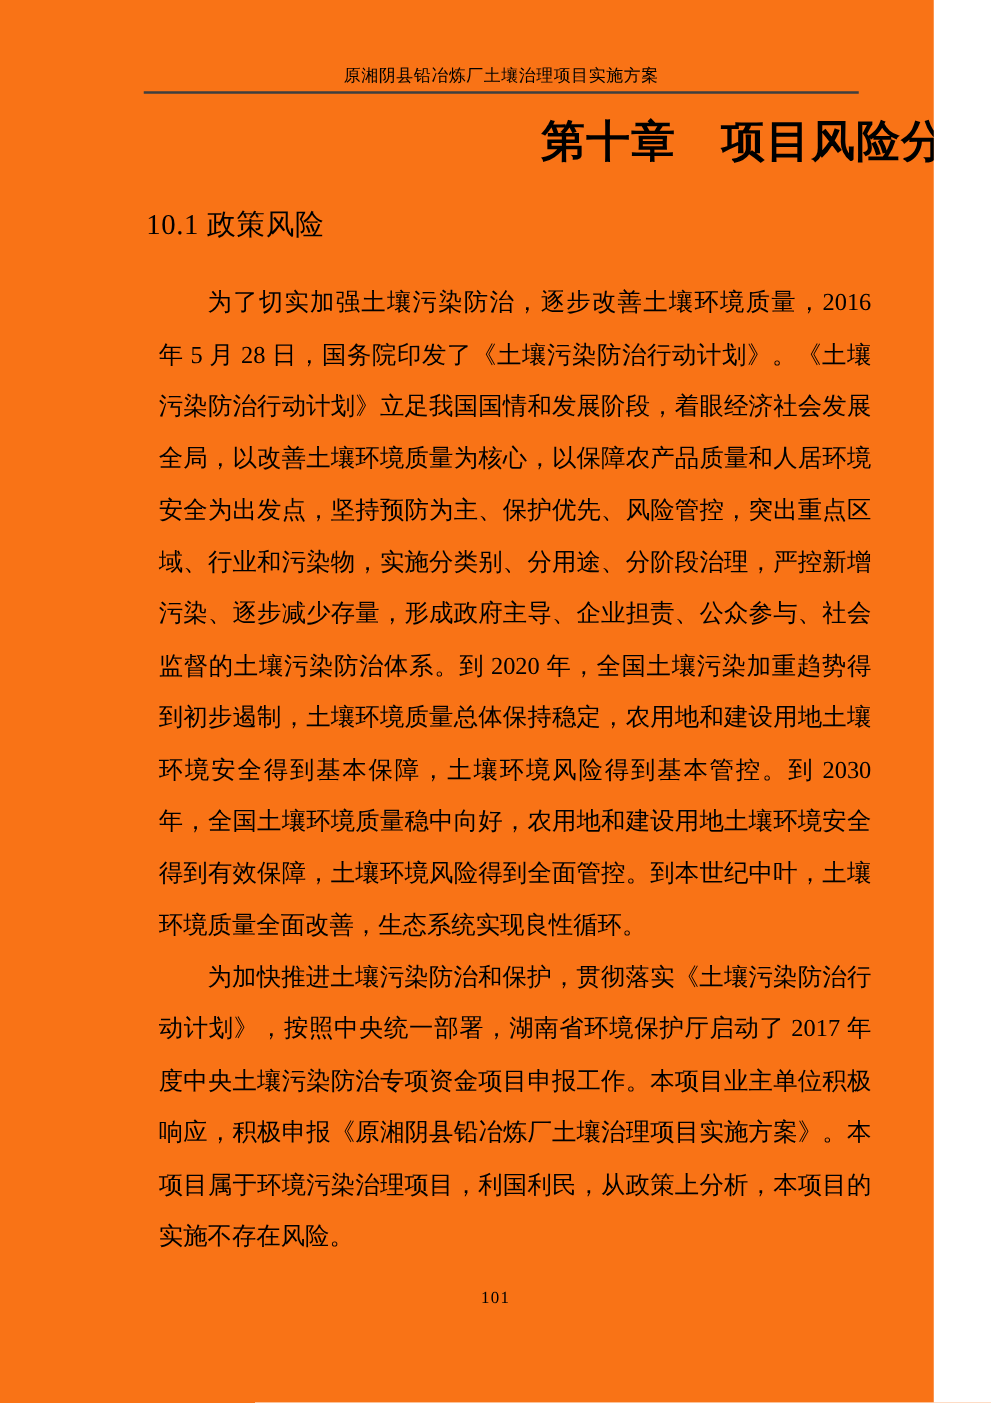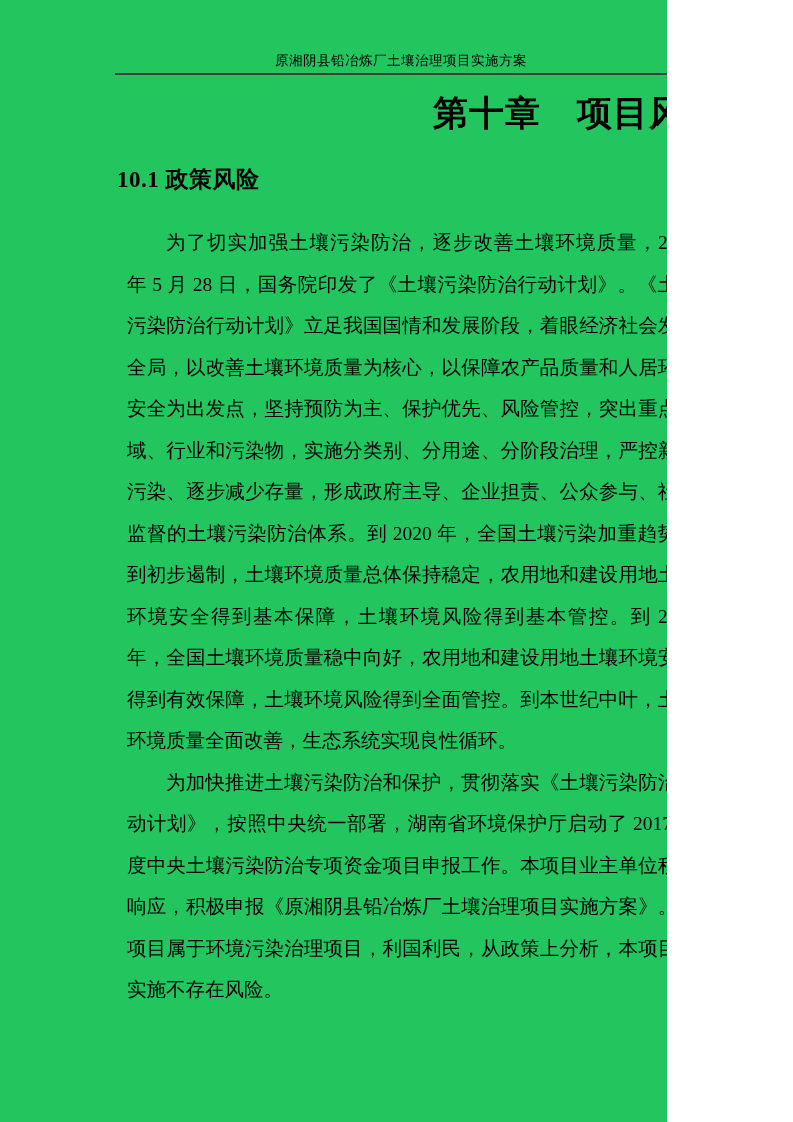--- a/index.html
+++ b/index.html
@@ -2,23 +2,23 @@
 <html><head>
 <meta charset="utf-8">
 <style>
   html, body {
     margin: 0;
     padding: 0;
     background: #ffffff;
   }
   .page {
     position: relative;
-    width: 667px;
+    width: 747px;
     height: 1122px;
-    background: #22c55e;
+    background: #f97316;
     color: #000000;
     font-family: "Liberation Serif", "DejaVu Serif", serif;
     overflow: hidden;
   }
   .page-header {
     position: absolute;
     top: 52px;
     left: 115px;
     width: 572px;
     text-align: center;
@@ -41,21 +41,21 @@
     font-family: "Liberation Serif", "DejaVu Serif", serif;
     letter-spacing: 1px;
   }
   .section-heading {
     position: absolute;
     top: 164px;
     left: 117px;
     margin: 0;
     font-size: 23px;
     line-height: 32px;
-    font-weight: bold;
+    font-weight: normal;
     font-family: "Liberation Serif", "DejaVu Serif", serif;
     letter-spacing: 0.5px;
   }
   .body-text {
     position: absolute;
     top: 222px;
     left: 115px;
     width: 570px;
     font-size: 19.5px;
     line-height: 41.5px;
@@ -89,14 +89,15 @@
 
   <h1 class="chapter-title">第十章　项目风险分析</h1>
 
   <h2 class="section-heading">10.1 政策风险</h2>
 
   <div class="body-text">
     <p>为了切实加强土壤污染防治，逐步改善土壤环境质量，2016 年 5 月 28 日，国务院印发了《土壤污染防治行动计划》。《土壤污染防治行动计划》立足我国国情和发展阶段，着眼经济社会发展全局，以改善土壤环境质量为核心，以保障农产品质量和人居环境安全为出发点，坚持预防为主、保护优先、风险管控，突出重点区域、行业和污染物，实施分类别、分用途、分阶段治理，严控新增污染、逐步减少存量，形成政府主导、企业担责、公众参与、社会监督的土壤污染防治体系。到 2020 年，全国土壤污染加重趋势得到初步遏制，土壤环境质量总体保持稳定，农用地和建设用地土壤环境安全得到基本保障，土壤环境风险得到基本管控。到 2030 年，全国土壤环境质量稳中向好，农用地和建设用地土壤环境安全得到有效保障，土壤环境风险得到全面管控。到本世纪中叶，土壤环境质量全面改善，生态系统实现良性循环。</p>
     <p>为加快推进土壤污染防治和保护，贯彻落实《土壤污染防治行动计划》，按照中央统一部署，湖南省环境保护厅启动了 2017 年度中央土壤污染防治专项资金项目申报工作。本项目业主单位积极响应，积极申报《原湘阴县铅冶炼厂土壤治理项目实施方案》。本项目属于环境污染治理项目，利国利民，从政策上分析，本项目的实施不存在风险。</p>
   </div>
 
+  <div class="page-number">101</div>
 
 </div>
 
 </body></html>

